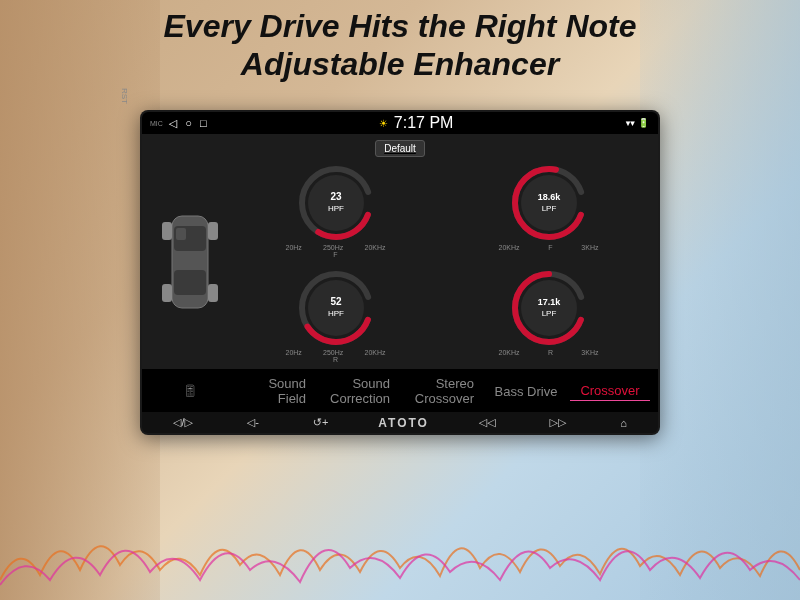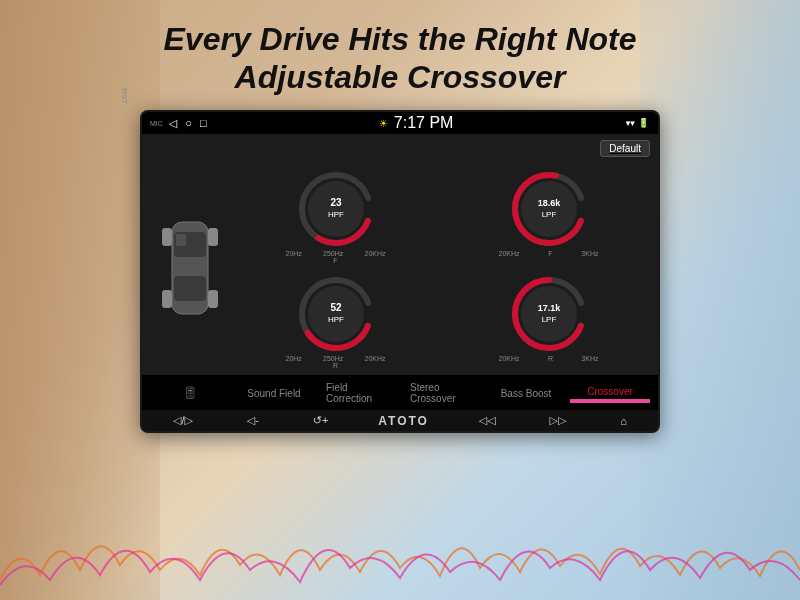--- a/index.html
+++ b/index.html
@@ -32,21 +32,21 @@
       position: absolute;
       top: 0; right: 0;
       width: 160px; height: 600px;
       background: linear-gradient(to left, rgba(160,190,210,0.6), rgba(160,190,210,0.1));
       z-index: 1;
     }
 
     
     .title-area {
       position: absolute;
-      top: 20px;
+      top: 7px;
       left: 0; right: 0;
       text-align: center;
       z-index: 10;
     }
 
     .title-main {
       font-size: 32px;
       font-weight: 900;
       color: #111;
       font-style: italic;
@@ -128,22 +128,22 @@
 
     
     .screen {
       background: #1c1c1c;
       padding: 6px 8px;
       min-height: 230px;
     }
 
     .screen-header {
       display: flex;
-      justify-content: flex-end;
-      margin-bottom: 12px;
+      justify-content: center;
+      margin-bottom: 6px;
       text-decoration: underline;
     }
 
     .default-btn {
       background: #333;
       color: #fff;
       border: 1px solid #555;
       border-radius: 3px;
       padding: 2px 8px;
       font-size: 10px;
@@ -209,30 +209,31 @@
       flex: 1;
     }
 
     .nav-tab .tab-icon {
       color: #888;
       font-size: 12px;
     }
 
     .nav-tab .tab-label {
       color: #888;
-      font-size: 10px;
+      font-size: 13px;
       margin-top: 1px;
+      text-align: right;
     }
 
     .nav-tab.active .tab-label {
       color: #e0103a;
     }
 
     .nav-tab.active {
-      border-bottom: 4px solid #ec4899;
+      border-bottom: 1px solid #ec4899;
     }
 
     
     .control-bar {
       background: #111;
       display: flex;
       align-items: center;
       justify-content: space-around;
       padding: 3px 4px;
       border-radius: 0 0 6px 6px;
@@ -281,21 +282,21 @@
 </head>
 <body>
 
 <div class="bg-photo"></div>
 <div class="bg-person-left"></div>
 <div class="bg-person-right"></div>
 
 <div class="title-area">
   <div class="title-main">
     <span>Every Drive Hits the Right Note</span><br>
-    <span>Adjustable Crossover</span>
+    <span>Adjustable Enhancer</span>
   </div>
 </div>
 
 <div class="device-container">
   <div class="device">
     <div style="position:relative">
       <span class="rst-label">RST</span>
     </div>
 
     <div class="status-bar">
@@ -423,27 +424,27 @@
     </div>
 
     <div class="bottom-nav">
       <div class="nav-tab">
         <span class="tab-icon">🎚</span>
       </div>
       <div class="nav-tab">
         <span class="tab-label">Sound Field</span>
       </div>
       <div class="nav-tab">
-        <span class="tab-label">Field Correction</span>
+        <span class="tab-label">Sound Correction</span>
       </div>
       <div class="nav-tab">
         <span class="tab-label">Stereo Crossover</span>
       </div>
       <div class="nav-tab">
-        <span class="tab-label">Bass Boost</span>
+        <span class="tab-label">Bass Drive</span>
       </div>
       <div class="nav-tab active">
         <span class="tab-label">Crossover</span>
       </div>
     </div>
 
     <div class="control-bar">
       <span class="ctrl-btn">◁/▷</span>
       <span class="ctrl-btn">◁-</span>
       <span class="ctrl-btn">↺+</span>

